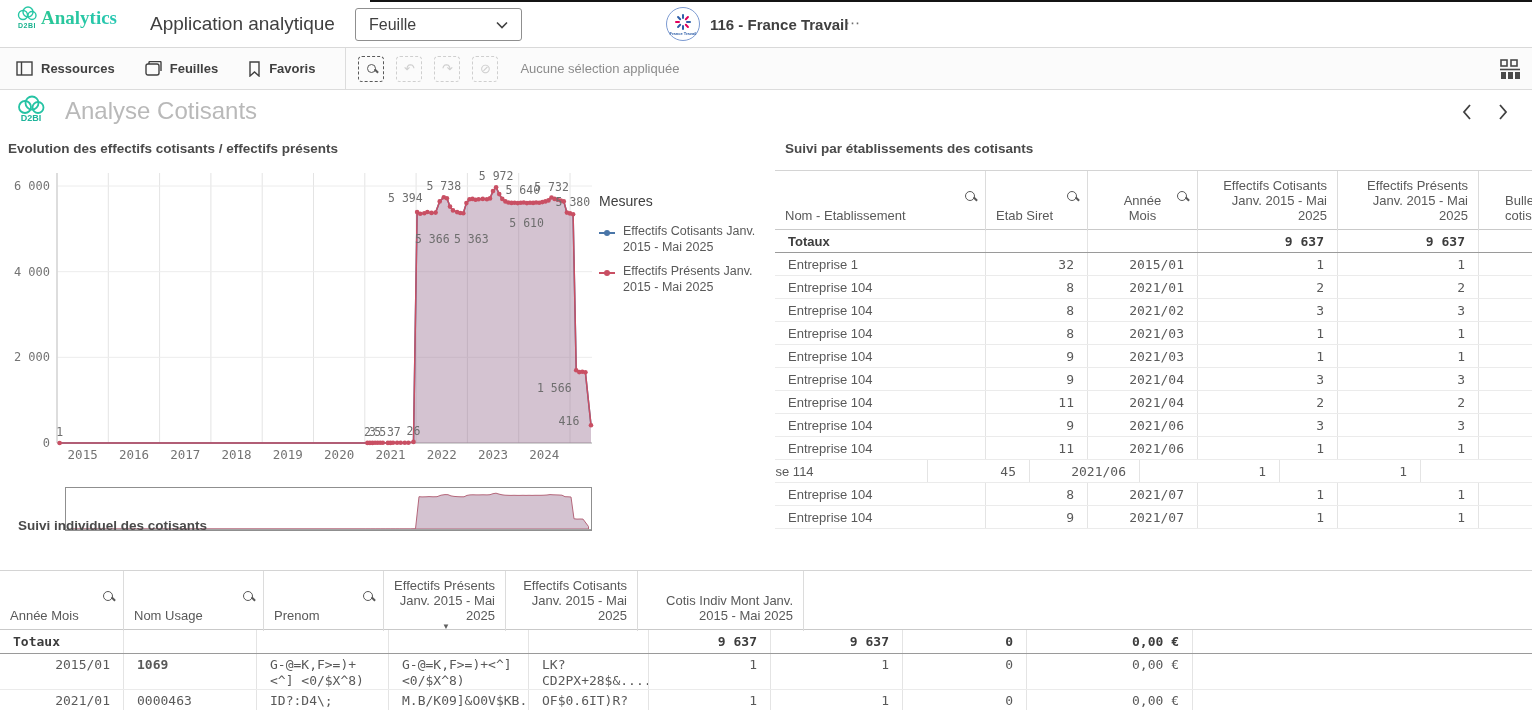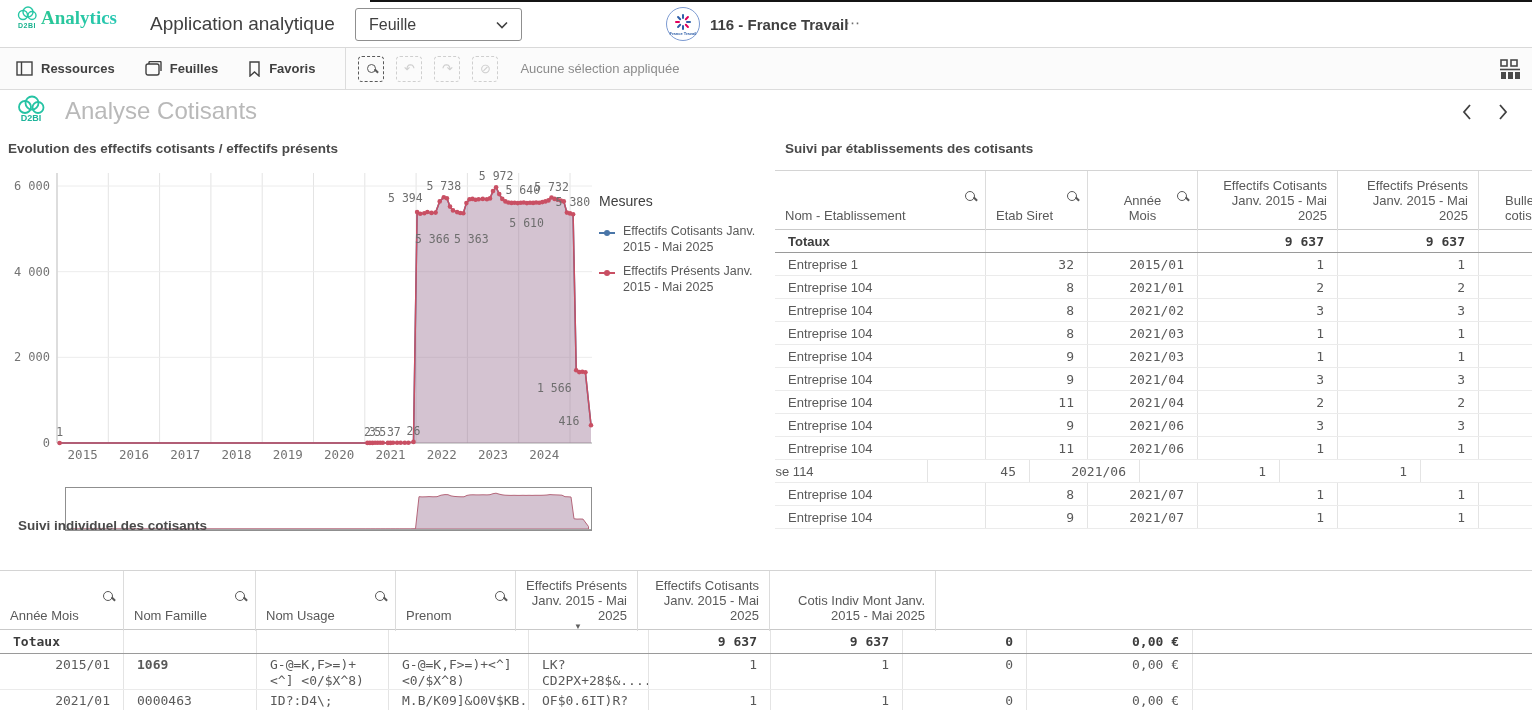--- a/index.html
+++ b/index.html
@@ -475,24 +475,20 @@
     </div>
   </div>
 
 <div id="indiv-title" class="panel-title">Suivi individuel des cotisants</div>
 <div id="indiv-table" class="qtable" style="left:0;top:570px;width:1532px;height:140px">
     <div class="thead" style="height: 60px;">
       <div class="th" style="width: 123px; height: 60px;">
         <span class="th-label">Année Mois</span>
         <span class="mag"></span>
       </div>
-      <div class="th" style="width: 132px; height: 60px;">
-        <span class="th-label">Nom Famille</span>
-        <span class="mag"></span>
-      </div>
       <div class="th" style="width: 140px; height: 60px;">
         <span class="th-label">Nom Usage</span>
         <span class="mag"></span>
       </div>
       <div class="th" style="width: 120px; height: 60px;">
         <span class="th-label">Prenom</span>
         <span class="mag"></span>
       </div>
       <div class="th" style="width: 122px; height: 60px;">
         <span class="th-label r">Effectifs Présents

